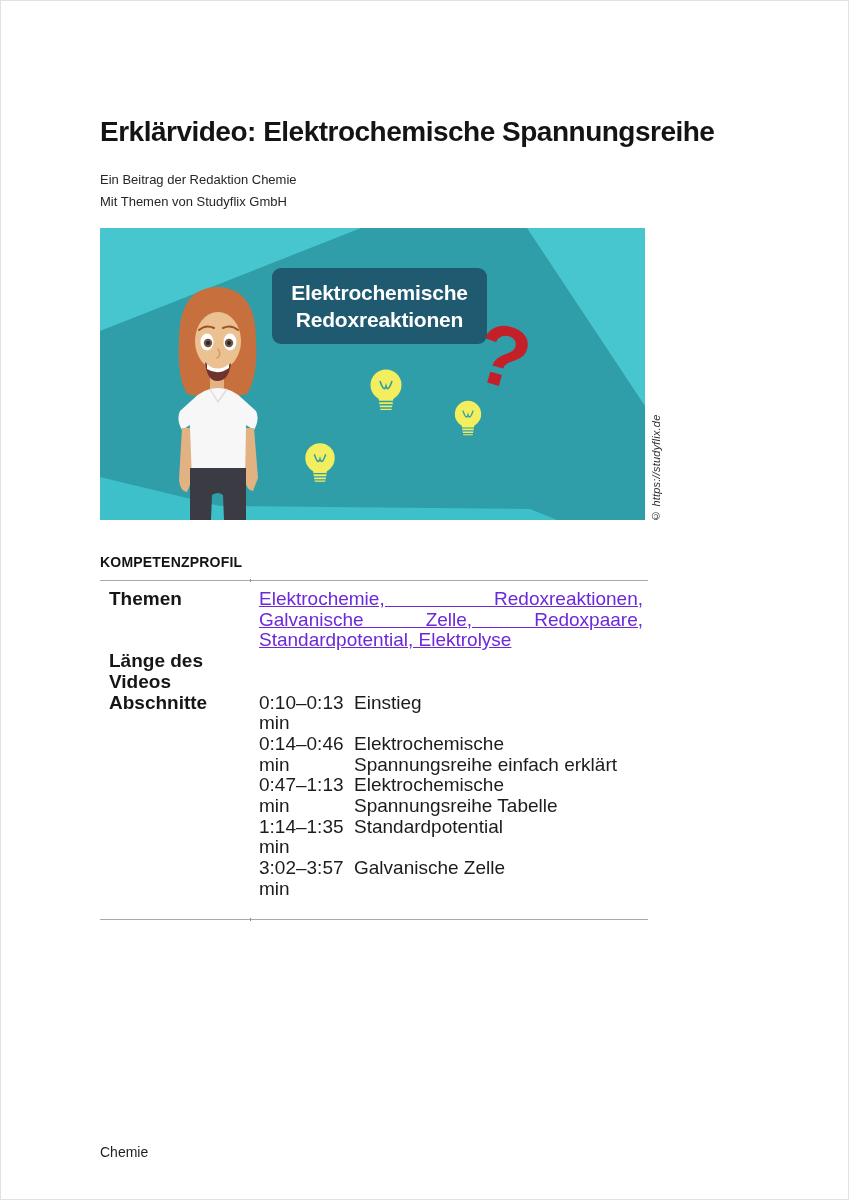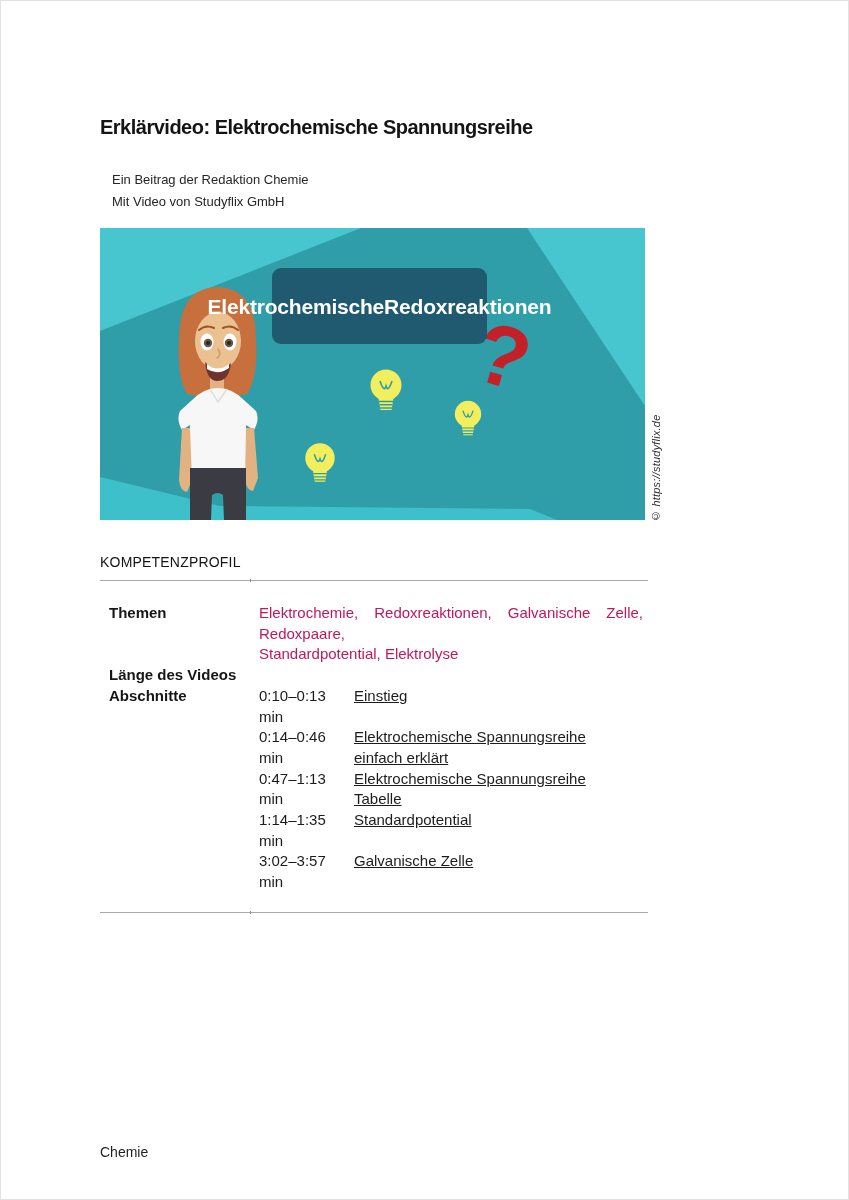--- a/index.html
+++ b/index.html
@@ -9,49 +9,49 @@
     position: relative;
     width: 849px;
     height: 1200px;
     background: #ffffff;
     box-shadow: inset 0 0 0 1px #e2e2e2;
     overflow: hidden;
   }
   .doc-title {
     position: absolute;
     left: 100px; top: 116px;
-    font-size: 20px;
+    font-size: 28px;
     font-weight: bold;
     letter-spacing: -0.5px;
     color: #141414;
     white-space: nowrap;
   }
   .bylines {
     position: absolute;
     left: 100px; top: 169px;
     font-size: 13px;
     line-height: 21.5px;
     color: #262626;
-    margin-left: 12px;
   }
   
   .thumb {
     position: absolute;
     left: 100px; top: 228px;
     width: 545px; height: 292px;
     overflow: hidden;
   }
   .thumb svg { display: block; width: 545px; height: 292px; }
   .thumb-caption {
     position: absolute;
     left: 172px; top: 40px;
     width: 215px; height: 76px;
     background: #1f5a70;
     border-radius: 9px;
     display: flex;
+    flex-direction: column;
     align-items: center;
     justify-content: center;
     color: #ffffff;
     font-size: 21px;
     font-weight: bold;
     line-height: 27px;
     text-align: center;
     letter-spacing: -0.2px;
   }
   .credit {
@@ -64,78 +64,78 @@
     font-style: italic;
     color: #2d2d2d;
     letter-spacing: 0.2px;
     white-space: nowrap;
   }
   
   .kp-heading {
     position: absolute;
     left: 100px; top: 554px;
     font-size: 14px;
-    font-weight: normal;
+    font-weight: bold;
     letter-spacing: 0.2px;
     color: #141414;
   }
   .kp-table {
     position: absolute;
     left: 100px; top: 580px;
     width: 548px;
     border-top: 1px solid #a9a9a9;
     border-bottom: 1px solid #a9a9a9;
-    padding: 22px 0 19px 0;
-    font-size: 15px;
+    padding: 8px 0 19px 0;
+    font-size: 19px;
     line-height: 20.7px;
   }
   .kp-table .tick {
     position: absolute;
     left: 150px;
     width: 1px; height: 3px;
     background: #8f8f8f;
   }
   .kp-table .tick-top { top: -2px; }
   .kp-table .tick-bottom { bottom: -2px; }
   .kp-row { display: flex; align-items: flex-start; }
   .kp-label {
     width: 159px;
     min-width: 159px;
     padding-left: 9px;
     font-weight: bold;
     color: #161616;
   }
-  .kp-value { width: 384px; color: #be185d; }
+  .kp-value { width: 384px; color: #6d28d9; text-decoration: underline; }
   .kp-value .just {
     display: block;
     text-align: justify;
     text-align-last: justify;
   }
   .kp-value .line { display: block; }
   .sections { display: flex; flex-direction: column; }
   .srow { display: flex; align-items: flex-start; }
   .stime { width: 95px; min-width: 95px; }
-  .stopic { width: 283px; text-decoration: underline; }
+  .stopic { width: 283px; }
   .footer {
     position: absolute;
     left: 100px; top: 1144px;
     font-size: 14px;
     color: #1f1f1f;
   }
 </style>
 </head>
 <body>
 
 <div class="page">
 
   <h1 class="doc-title">Erklärvideo: Elektrochemische Spannungsreihe</h1>
 
   <div class="bylines">
     <div>Ein Beitrag der Redaktion Chemie</div>
-    <div>Mit Video von Studyflix GmbH</div>
+    <div>Mit Themen von Studyflix GmbH</div>
   </div>
 
   <div class="thumb">
     <svg viewBox="0 0 545 292" xmlns="http://www.w3.org/2000/svg">
 
       <rect x="0" y="0" width="545" height="292" fill="#2f9ea8"></rect>
       <polygon points="0,0 261,0 0,103" fill="#47c6cf"></polygon>
       <polygon points="427,0 545,0 545,178" fill="#47c6cf"></polygon>
       <polygon points="0,249 120,278 430,281 457,292 0,292" fill="#3dc0c9"></polygon>
 

